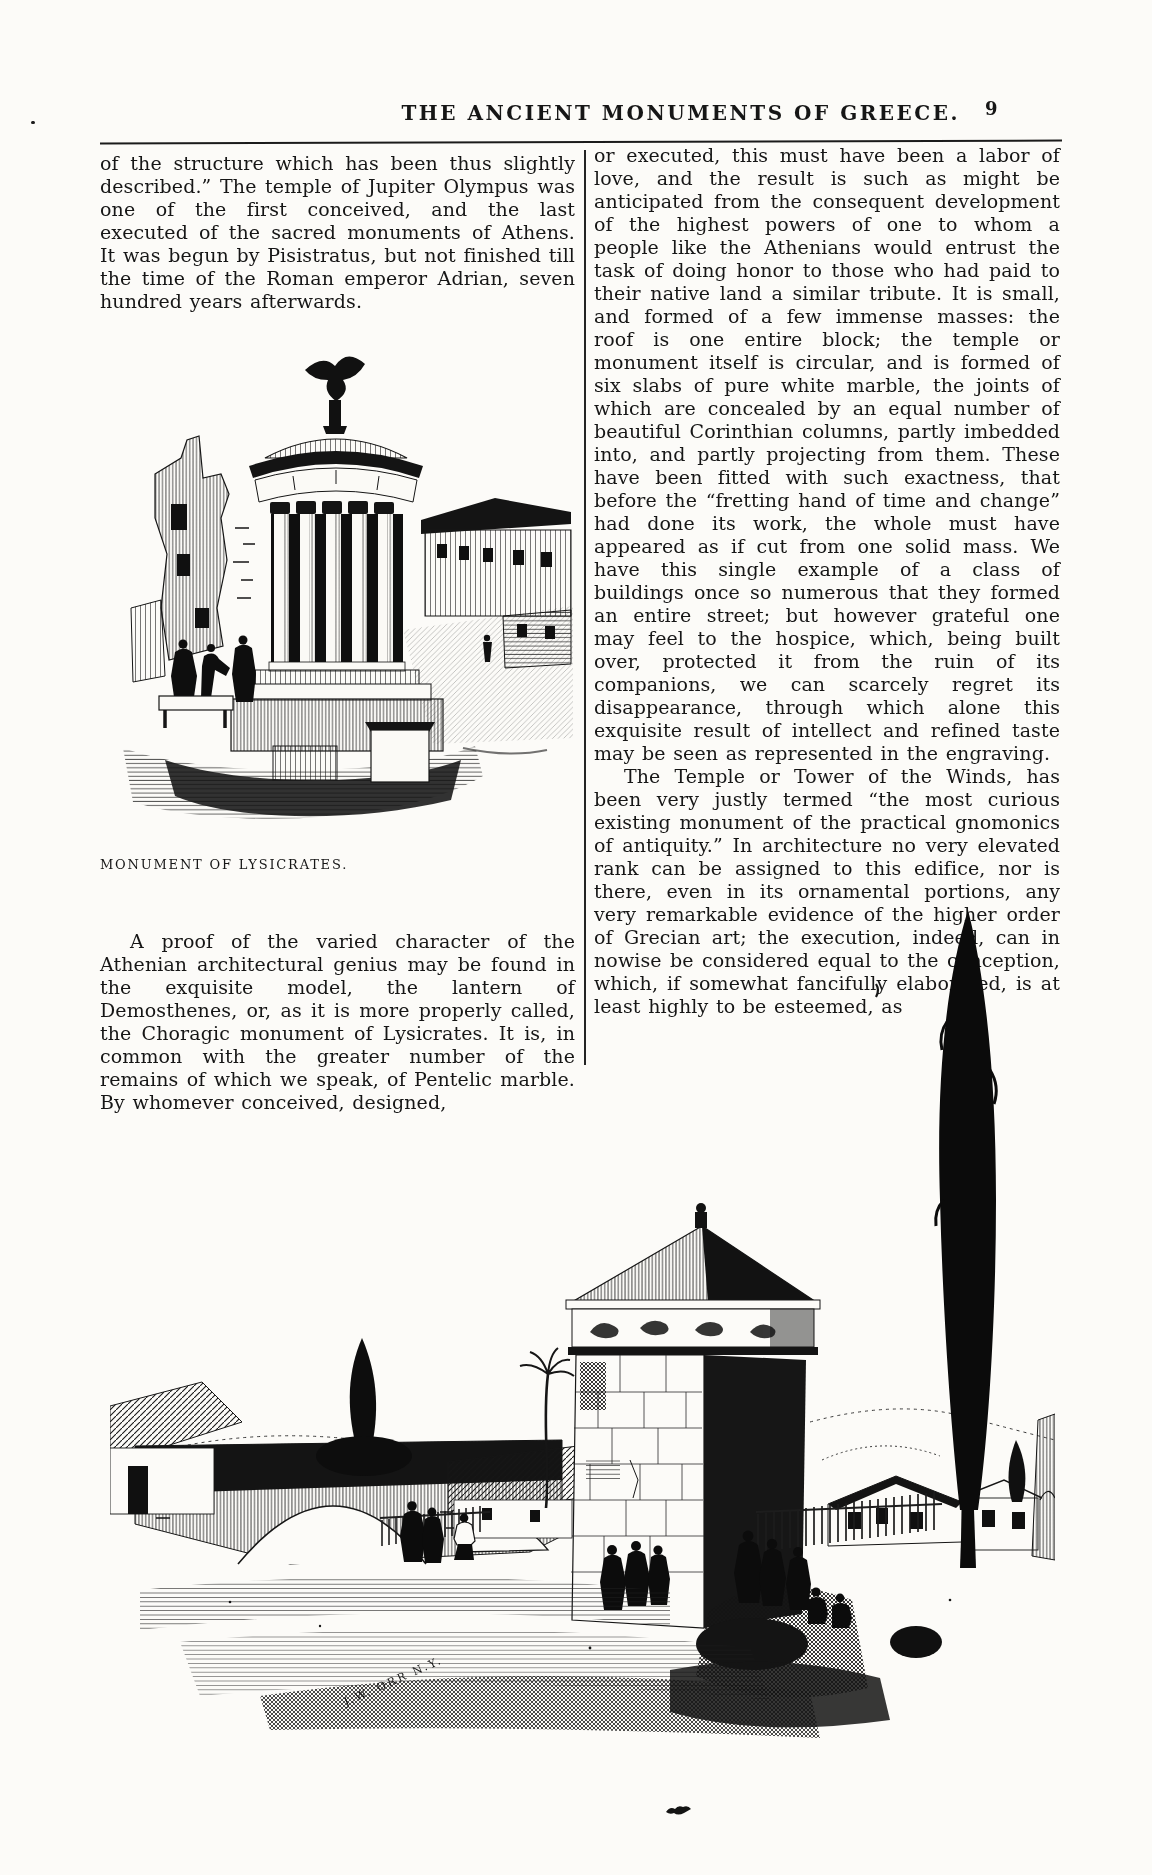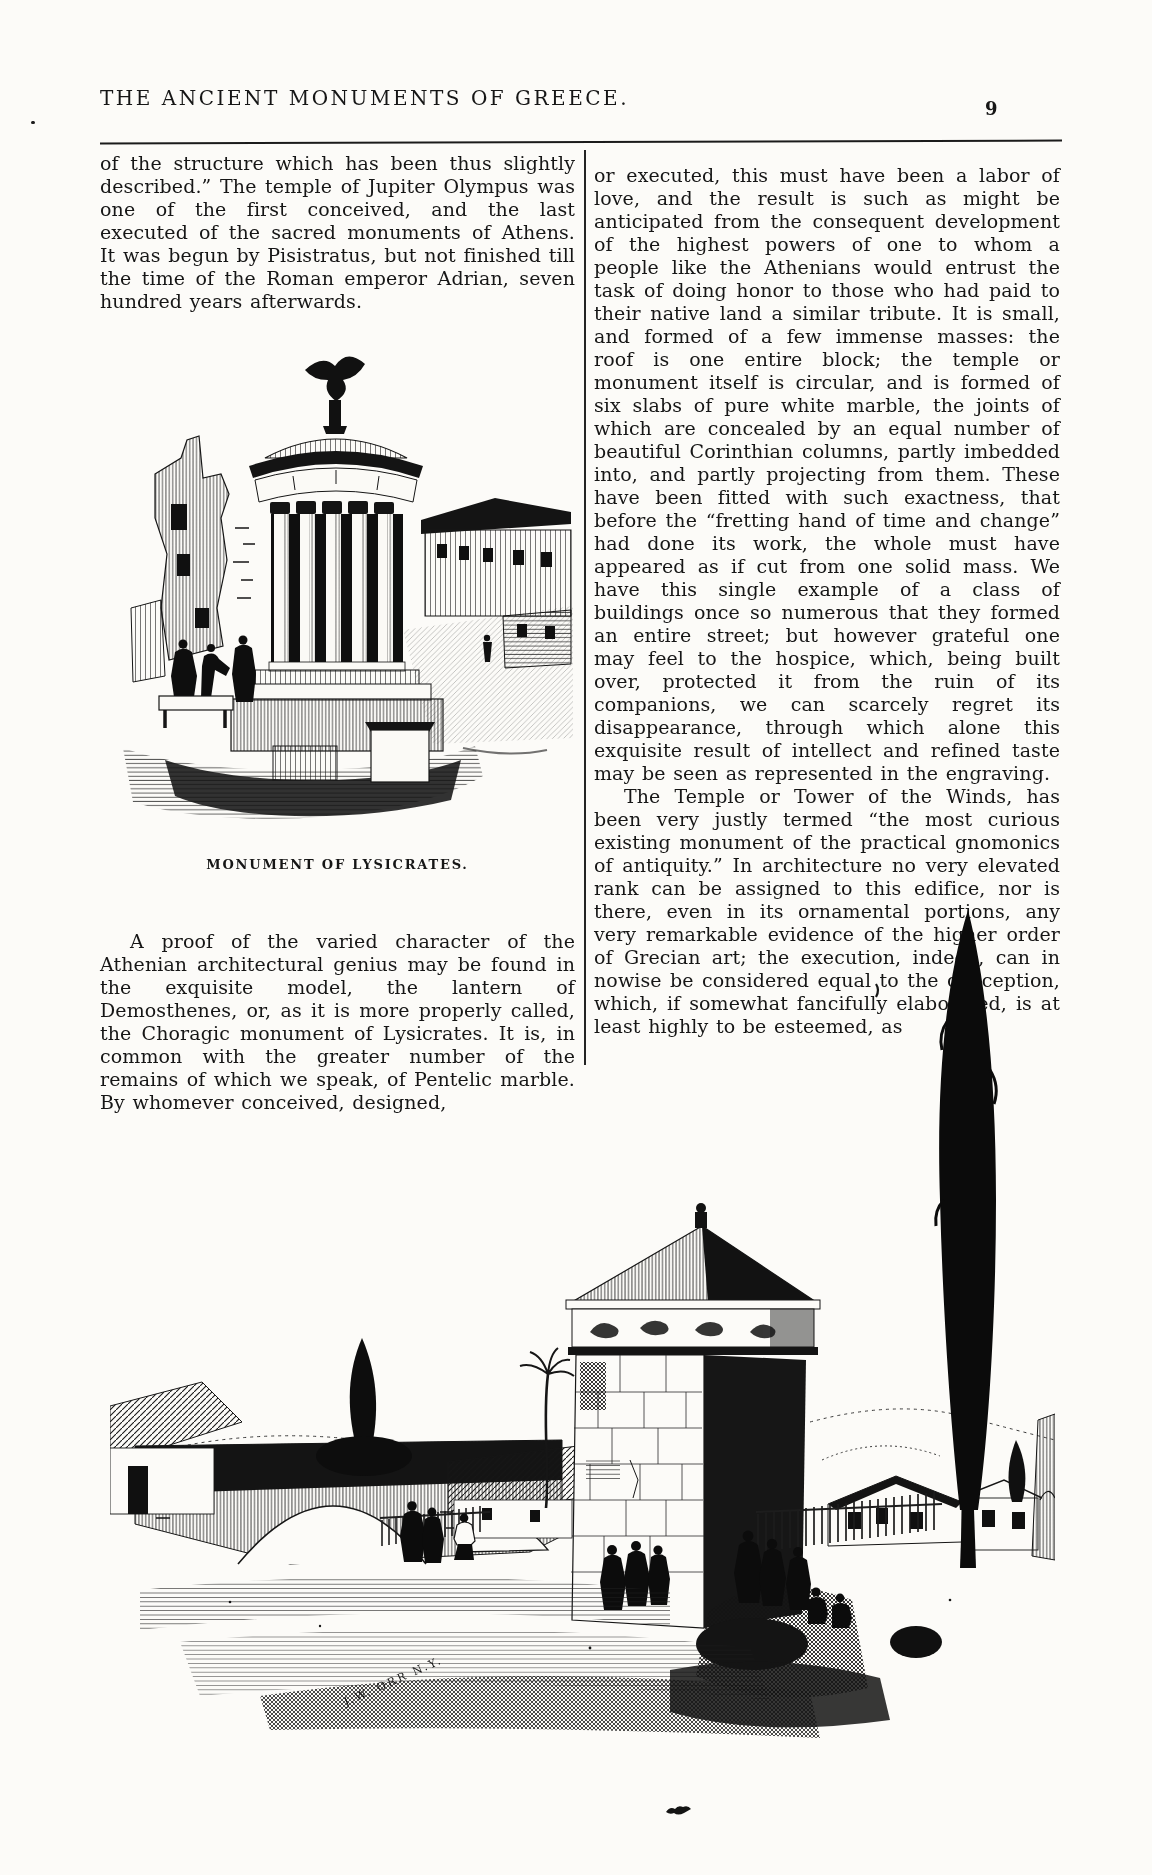--- a/index.html
+++ b/index.html
@@ -6,22 +6,22 @@
   .page{
     position:relative;
     width:1152px;height:1875px;
     margin:0 auto;
     background:#fcfbf8;
     font-family:"DejaVu Serif","Liberation Serif",serif;
     color:#161616;
     overflow:hidden;
   }
   .running-head{
-    position:absolute;left:100px;top:86px;width:860px;
-    text-align:left;font-size:20px;font-weight:400;
+    position:absolute;left:100px;top:101px;width:860px;
+    text-align:right;font-size:20px;font-weight:700;
     letter-spacing:2.5px;white-space:nowrap;
   }
   .page-number{
     position:absolute;left:985px;top:98px;
     font-size:18px;font-weight:700;
   }
   .header-rule{
     position:absolute;left:100px;top:141px;width:962px;height:2px;
     background:#1b1b1b;transform:rotate(-0.18deg);
   }
@@ -30,25 +30,25 @@
     background:#242424;
   }
   .body-par{
     font-size:19px;line-height:23px;text-align:justify;
     margin:0;word-spacing:1.5px;letter-spacing:0.1px;
   }
   .indent{text-indent:30px;}
   #left-para1{position:absolute;left:100px;top:152px;width:475px;}
   #figure-lysicrates{position:absolute;left:103px;top:328px;width:472px;height:524px;}
   #caption-lysicrates{
-    position:absolute;left:100px;top:857px;width:475px;text-align:center;
-    font-size:13px;font-weight:700;letter-spacing:1.8px;
+    position:absolute;left:100px;top:857px;width:475px;
+    font-size:13px;font-weight:400;letter-spacing:1.8px;
   }
   #left-para2{position:absolute;left:100px;top:930px;width:475px;}
-  #right-column{position:absolute;left:594px;top:164px;width:466px;}
+  #right-column{position:absolute;left:594px;top:144px;width:466px;}
   #figure-winds{position:absolute;left:110px;top:900px;width:945px;height:845px;}
   #caption-winds{
     position:absolute;left:100px;top:1757px;width:960px;text-align:center;
     font-size:13px;font-weight:700;letter-spacing:1.8px;
   }
   .speck{position:absolute;background:#1b1b1b;}
   #margin-speck{left:31px;top:121px;width:4px;height:3px;border-radius:2px;}
   #ink-mark{position:absolute;left:664px;top:1804px;}
   svg{display:block;}
 </style>

